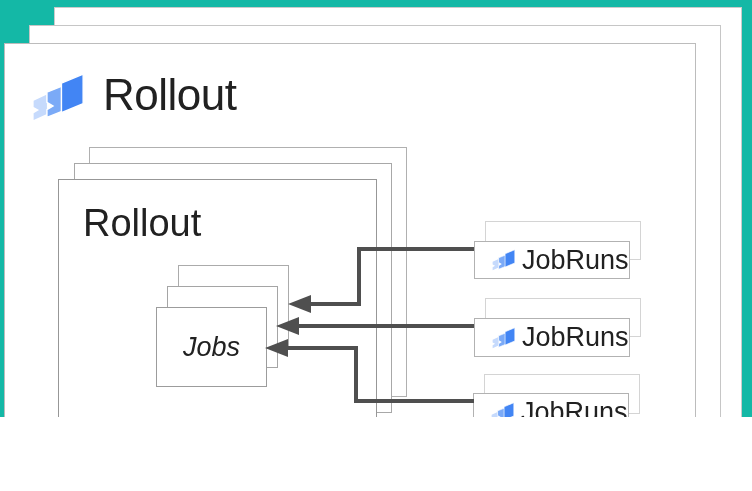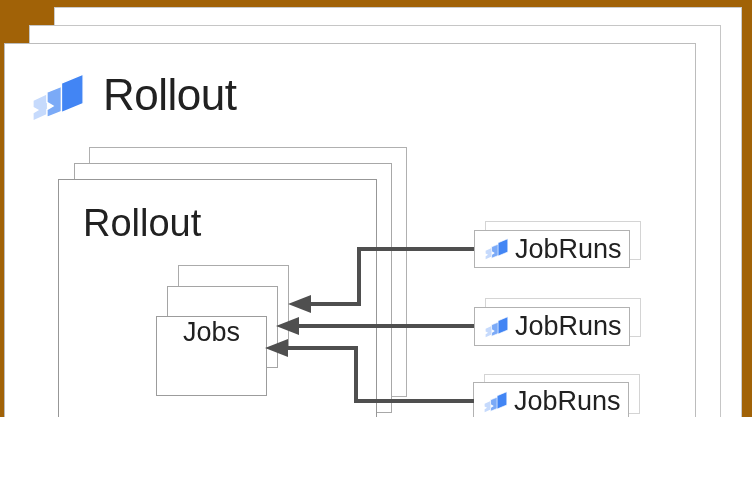--- a/index.html
+++ b/index.html
@@ -1,38 +1,38 @@
 <!DOCTYPE html>
 <html><head>
 <meta charset="utf-8">
 <style>
   html,body{margin:0;padding:0;background:#fff;}
-  .canvas{position:relative;width:752px;height:417px;background:#a16207;overflow:hidden;
+  .canvas{position:relative;width:752px;height:417px;background:#14b8a6;overflow:hidden;
           font-family:"Liberation Sans",sans-serif;color:#212121;}
   .card{position:absolute;background:#fff;box-sizing:border-box;}
 
   
   .o-back {left:54px;top:7px;width:688px;height:440px;border:1.6px solid #cbcbcb;}
   .o-mid  {left:29px;top:25px;width:692px;height:440px;border:1.6px solid #c6c6c6;}
   .o-front{left:4px;top:43px;width:692px;height:440px;border:1.6px solid #bcbcbc;}
 
   
   .ph-back {left:89px;top:147px;width:318px;height:250px;border:1.7px solid #b0b0b0;}
   .ph-mid  {left:74px;top:163px;width:318px;height:250px;border:1.7px solid #a8a8a8;}
   .ph-front{left:58px;top:179px;width:319px;height:251px;border:1.7px solid #979797;}
 
   
   .jb-back {left:178px;top:265px;width:111px;height:82px;border:1.6px solid #ababab;}
   .jb-mid  {left:167px;top:286px;width:111px;height:82px;border:1.6px solid #a5a5a5;}
-  .jb-front{left:156px;top:316px;width:111px;height:80px;border:1.6px solid #9c9c9c;
-            display:flex;justify-content:center;}
+  .jb-front{left:156px;top:307px;width:111px;height:80px;border:1.6px solid #9c9c9c;
+            display:flex;align-items:center;justify-content:center;font-style:italic;}
 
   
   .jr-back{border:1.5px solid #d4d4d4;}
-  .jr-front{border:1.5px solid #b2b2b2;display:flex;align-items:center;gap:5px;padding-left:9px;}
+  .jr-front{border:1.5px solid #b2b2b2;display:flex;align-items:center;gap:5px;padding-left:16px;margin-top:11px;}
   .jr1-back{left:485px;top:221px;width:156px;height:39px;}
   .jr1-front{left:474px;top:230px;width:156px;height:38px;}
   .jr2-back{left:485px;top:298px;width:156px;height:39px;}
   .jr2-front{left:474px;top:307px;width:156px;height:39px;}
   .jr3-back{left:484px;top:374px;width:156px;height:40px;}
   .jr3-front{left:473px;top:382px;width:156px;height:39px;}
 
   .rollout-title{position:absolute;left:103px;top:72px;font-size:44px;line-height:46px;
                  letter-spacing:-0.5px;white-space:nowrap;}
   .phases-title{position:absolute;left:83px;top:203px;font-size:38px;line-height:40px;white-space:nowrap;}

